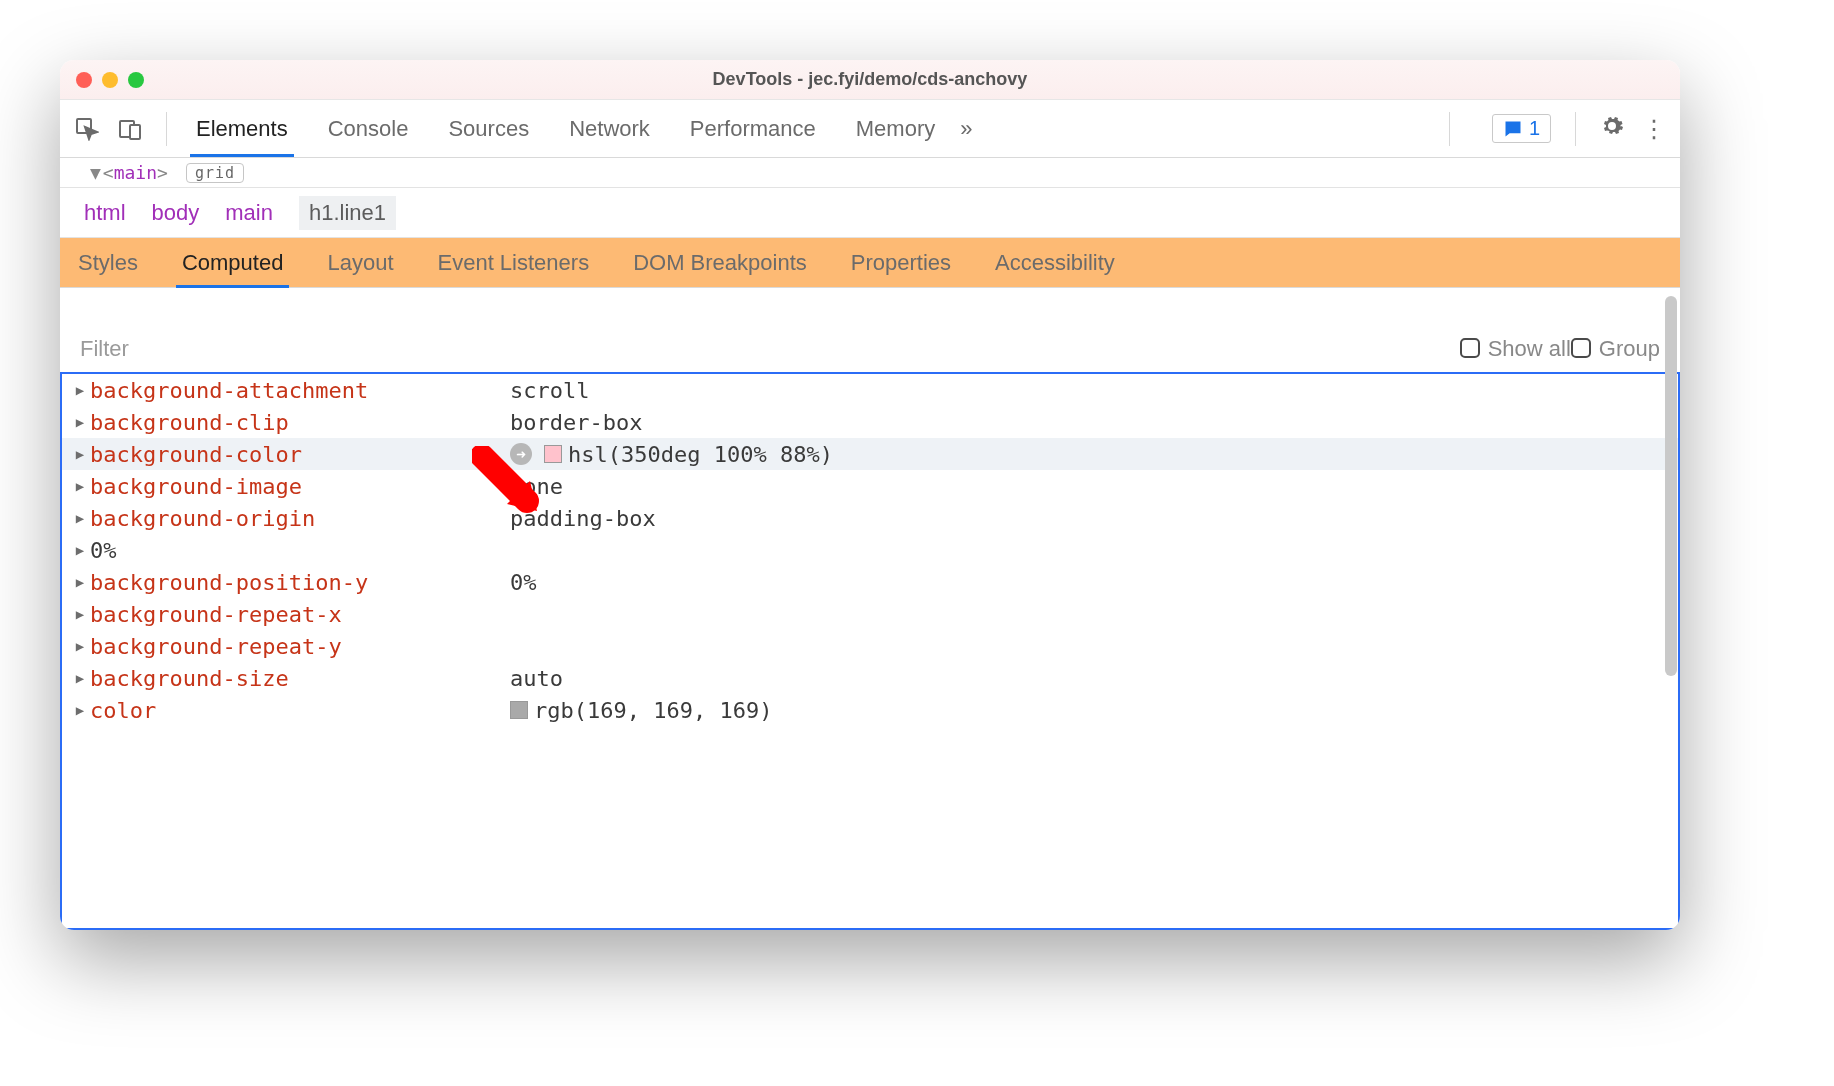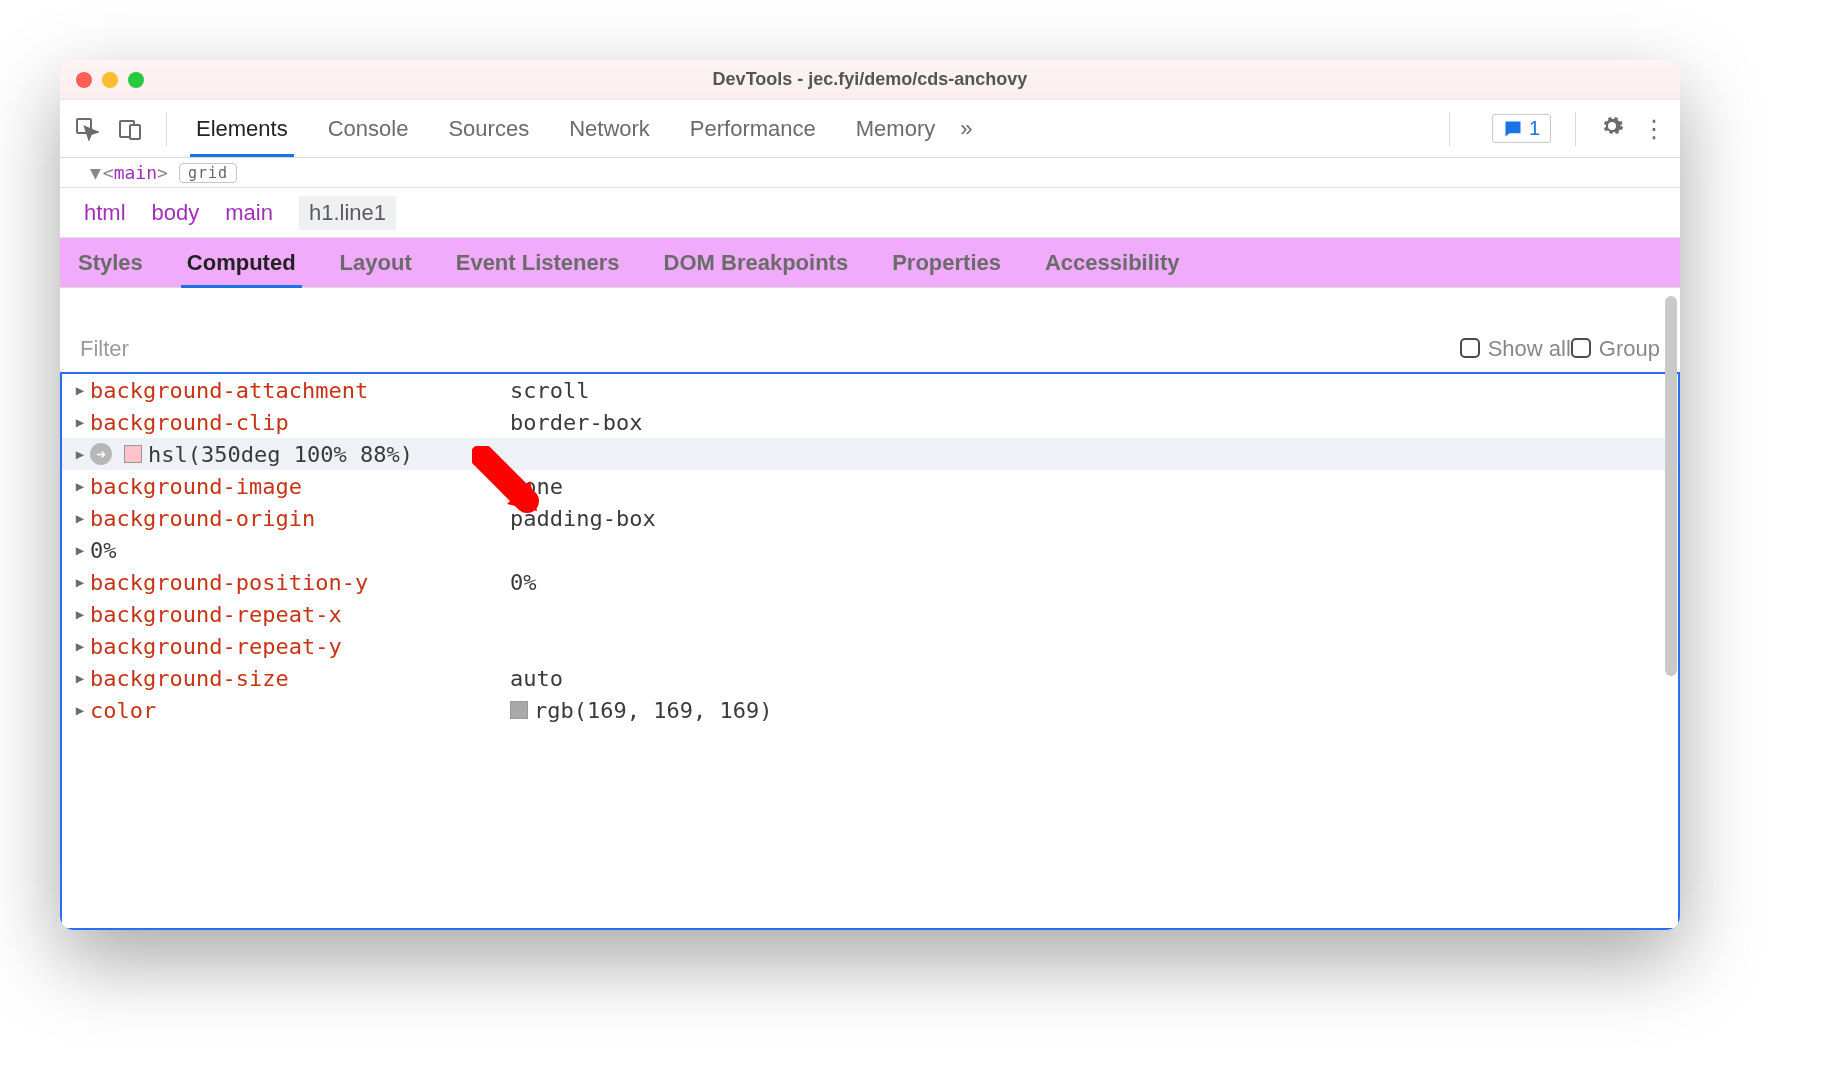--- a/index.html
+++ b/index.html
@@ -67,34 +67,34 @@
     .tool-right { margin-left:auto; display:flex; align-items:center; gap:18px; }
     .gear { color:#6b6b6b; font-size:24px; }
     .kebab { color:#6b6b6b; font-size:24px; }
 
     .dom-strip {
       height: 30px; display:flex; align-items:center; padding-left: 30px;
       border-bottom: 1px solid #e3e3e3;
       font-family: ui-monospace, Menlo, monospace; font-size:18px; color:#888;
     }
     .dom-strip .tagname { color:#a12fb8; }
-    .grid-pill { border:1px solid #c6c6c6; border-radius:4px; padding:0 8px; font-size:15px; margin-left:11px; color:#666; font-family: ui-monospace, Menlo, monospace; letter-spacing:1px; }
+    .grid-pill { border:1px solid #c6c6c6; border-radius:4px; padding:0 8px; font-size:15px; margin-left:18px; color:#666; font-family: ui-monospace, Menlo, monospace; letter-spacing:1px; }
 
     .breadcrumbs {
       height: 50px; display:flex; align-items:center; gap:26px;
       padding: 0 24px; border-bottom: 1px solid #e3e3e3;
       font-size:22px; color:#a12fb8;
     }
     .breadcrumbs span { cursor:pointer; }
     .breadcrumbs .selected { background:#eef0f2; color:#5c5c5c; padding:4px 10px; }
 
     .subtabs {
       height: 50px; display:flex; align-items:center; gap:40px;
-      padding: 0 16px; border-bottom: 1px solid #dadada; background:#f0abfc;
-      font-size:22px; color:#6b6b6b;font-weight:bold;
+      padding: 0 16px; border-bottom: 1px solid #dadada; background:#fdba74;
+      font-size:22px; color:#6b6b6b;
     }
     .subtabs .stab { padding: 11px 2px; cursor:pointer; }
     .subtabs .stab.active { color:#222; position:relative; }
     .subtabs .stab.active::after {
       content:""; position:absolute; left:-4px; right:-4px; bottom:-1px;
       height:3px; background:#1a73e8;
     }
 
     .filter-row {
       height: 86px; display:flex; align-items:flex-end;
@@ -230,20 +230,21 @@
       </div>
       <div class="prop-row">
         <span class="disclosure">▶</span>
         <span class="prop-name">background-clip</span>
         <span class="prop-val">
           <span>border-box</span>
         </span>
       </div>
       <div class="prop-row hover">
         <span class="disclosure">▶</span>
+        <span class="prop-name">background-color</span>
         <span class="prop-val">
           <span class="go-icon">➜</span>
           <span class="swatch" style="background: rgb(255, 194, 204);"></span>
           <span>hsl(350deg 100% 88%)</span>
         </span>
       </div>
       <div class="prop-row">
         <span class="disclosure">▶</span>
         <span class="prop-name">background-image</span>
         <span class="prop-val">

